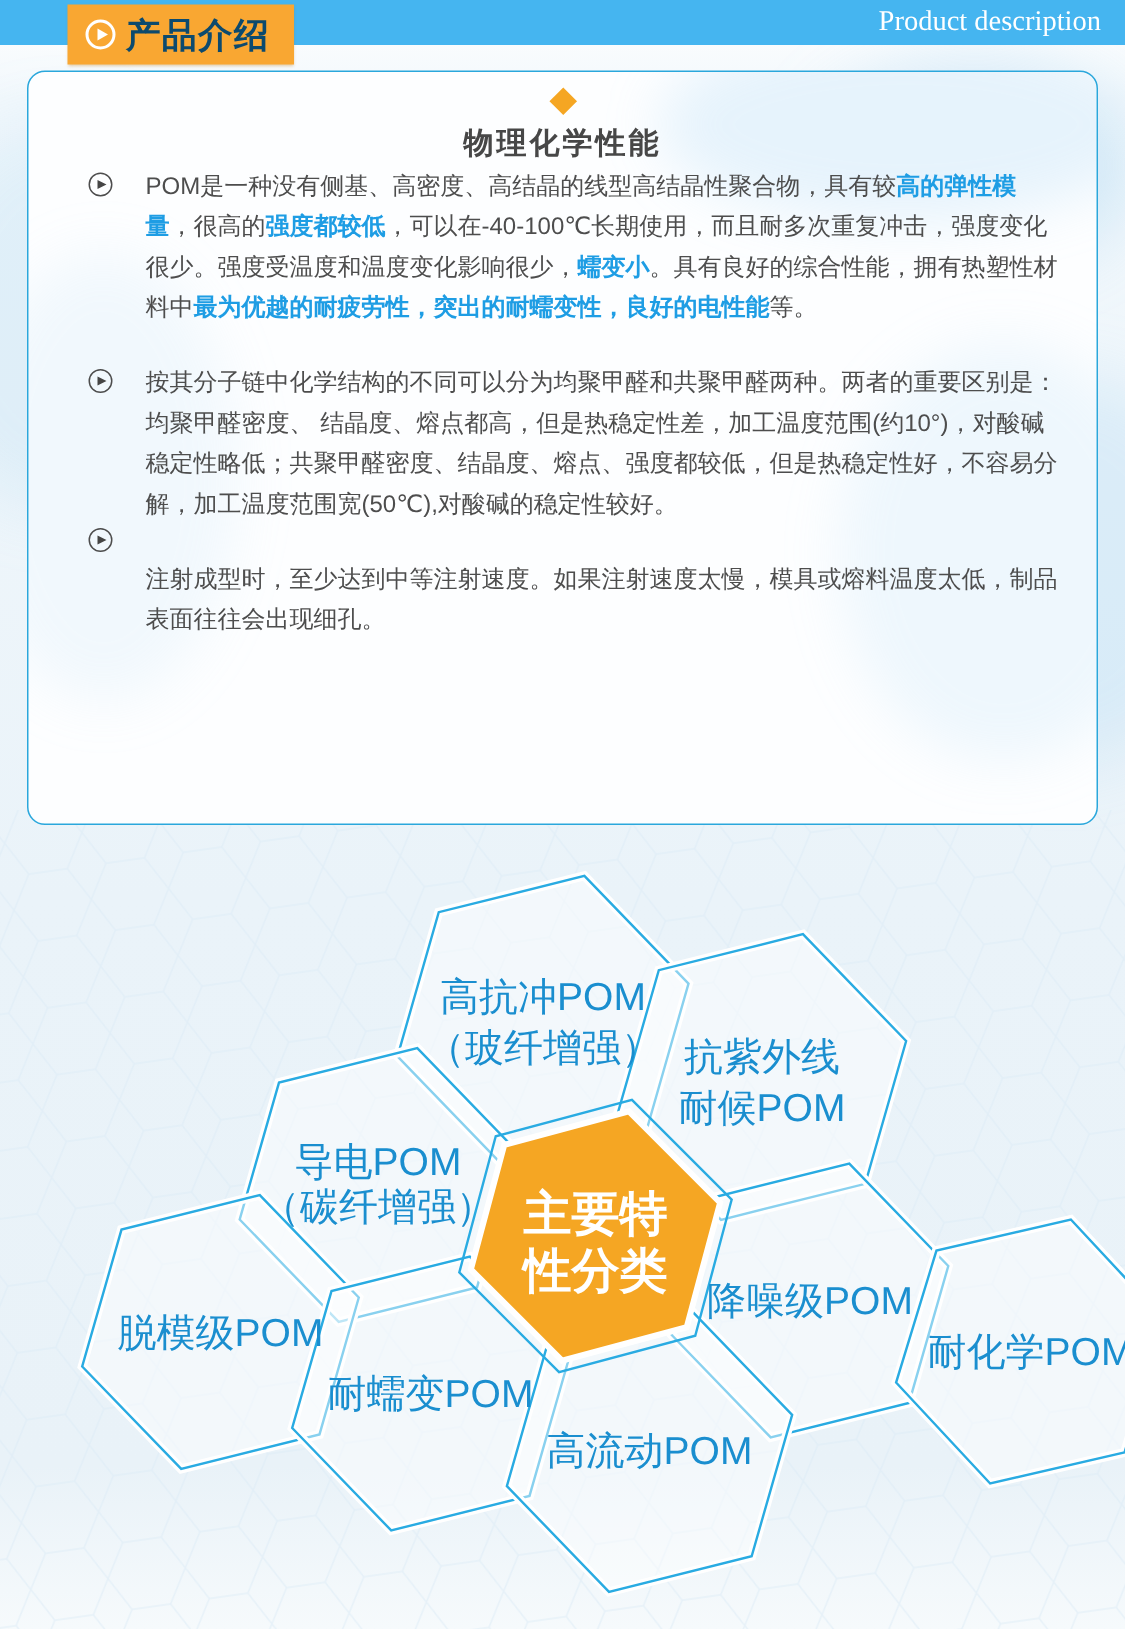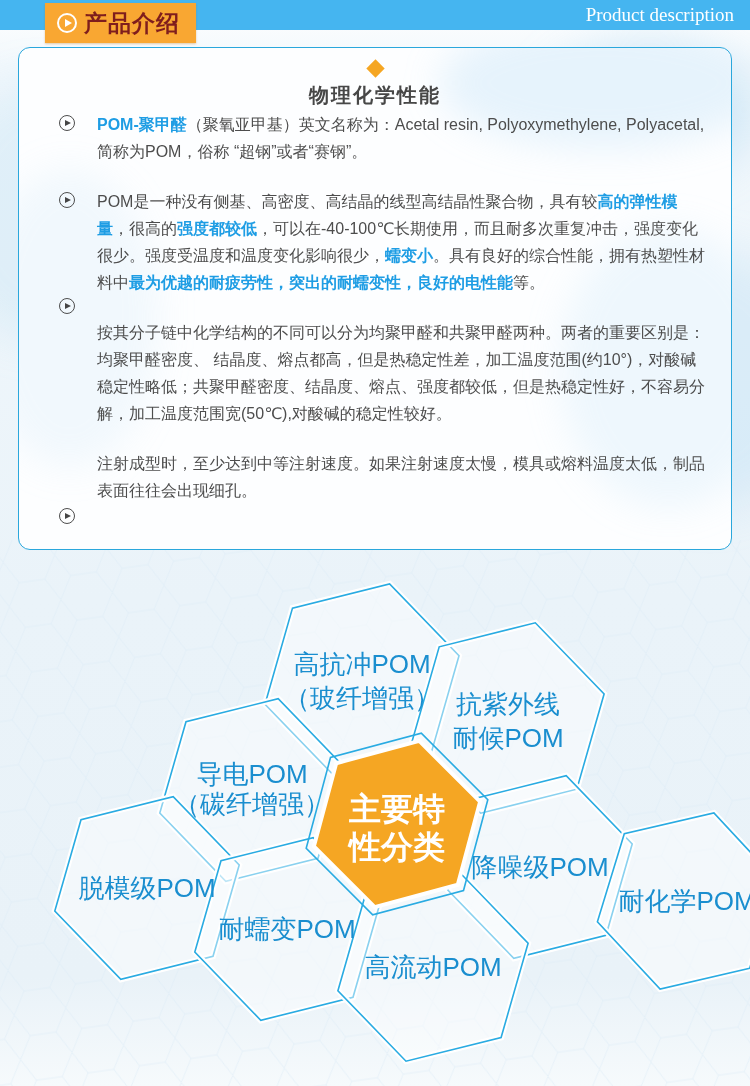--- a/index.html
+++ b/index.html
@@ -19,21 +19,21 @@
   .wash.w2{left:-60px;top:80px;width:200px;height:260px;background:rgba(148,203,238,.18);}
   .wash.w3{left:600px;top:250px;width:220px;height:260px;background:rgba(140,200,238,.20);}
   .bg-hex{position:absolute;left:0;top:540px;width:750px;height:546px;pointer-events:none;}
 
   
   .topbar{position:absolute;left:0;top:0;width:750px;height:30px;background:var(--blue);}
   .prod-desc{position:absolute;right:16px;top:0;height:30px;line-height:30px;color:#fff;
     font-family:"Liberation Serif","DejaVu Serif",serif;font-size:19px;}
   .badge{position:absolute;left:45px;top:3px;height:40px;padding:0 16px 0 12px;background:var(--orange);
     display:flex;align-items:center;gap:7px;box-shadow:0 1px 2px rgba(180,110,0,.35);}
-  .badge .label{color:#7f1d1d;font-size:23px;font-weight:bold;letter-spacing:1px;}
+  .badge .label{color:#0c4a6e;font-size:23px;font-weight:bold;letter-spacing:1px;}
   .play-ic{width:20px;height:20px;border:2px solid #fff;border-radius:50%;position:relative;flex:0 0 auto;}
   .play-ic i{position:absolute;left:6px;top:4px;width:0;height:0;border-left:7px solid #fff;
     border-top:4px solid transparent;border-bottom:4px solid transparent;}
 
   
   .card{position:absolute;left:18px;top:47px;width:714px;height:503px;background:#fdfeff;
     border:1px solid var(--card-border);border-radius:12px;overflow:hidden;}
   .card .inner-wash{position:absolute;border-radius:50%;filter:blur(18px);pointer-events:none;}
   .card .iw1{left:420px;top:-30px;width:330px;height:130px;background:rgba(150,205,240,.22);}
   .card .iw2{left:-40px;top:120px;width:180px;height:300px;background:rgba(170,215,244,.14);}
@@ -82,23 +82,20 @@
 
 <div class="card">
   <div class="inner-wash iw1"></div>
   <div class="inner-wash iw2"></div>
   <div class="inner-wash iw3"></div>
   <div class="card-title-block">
     <span class="diamond"></span>
     <div class="card-title">物理化学性能</div>
   </div>
   <div class="bullets" id="bullets">
-      <div class="row"><span class="bullet-ic">
-          <i></i>
-        </span><span class="hl">POM-聚甲醛</span><span>（聚氧亚甲基）英文名称为：Acetal resin, Polyoxymethylene, Polyacetal, 简称为POM，俗称 “超钢”或者“赛钢”。</span></div>
       <div class="row"><span class="bullet-ic">
           <i></i>
         </span><span>POM是一种没有侧基、高密度、高结晶的线型高结晶性聚合物，具有较</span><span class="hl">高的弹性模量</span><span>，很高的</span><span class="hl">强度都较低</span><span>，可以在-40-100℃长期使用，而且耐多次重复冲击，强度变化很少。强度受温度和温度变化影响很少，</span><span class="hl">蠕变小</span><span>。具有良好的综合性能，拥有热塑性材料中</span><span class="hl">最为优越的耐疲劳性，突出的耐蠕变性，良好的电性能</span><span>等。</span></div>
       <div class="row"><span class="bullet-ic">
           <i></i>
         </span><span>按其分子链中化学结构的不同可以分为均聚甲醛和共聚甲醛两种。两者的重要区别是：均聚甲醛密度、 结晶度、熔点都高，但是热稳定性差，加工温度范围(约10°)，对酸碱稳定性略低；共聚甲醛密度、结晶度、熔点、强度都较低，但是热稳定性好，不容易分解，加工温度范围宽(50℃),对酸碱的稳定性较好。</span></div>
       <div class="row"><span class="bullet-ic">
           <i></i>
         </span><span>注射成型时，至少达到中等注射速度。如果注射速度太慢，模具或熔料温度太低，制品表面往往会出现细孔。</span></div>
     </div>

